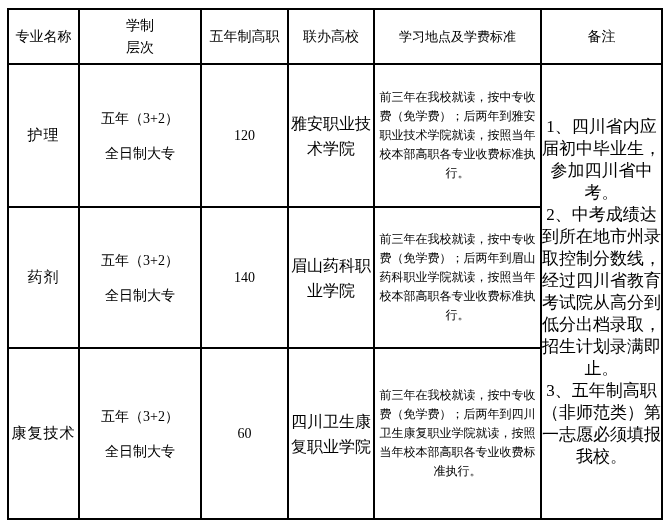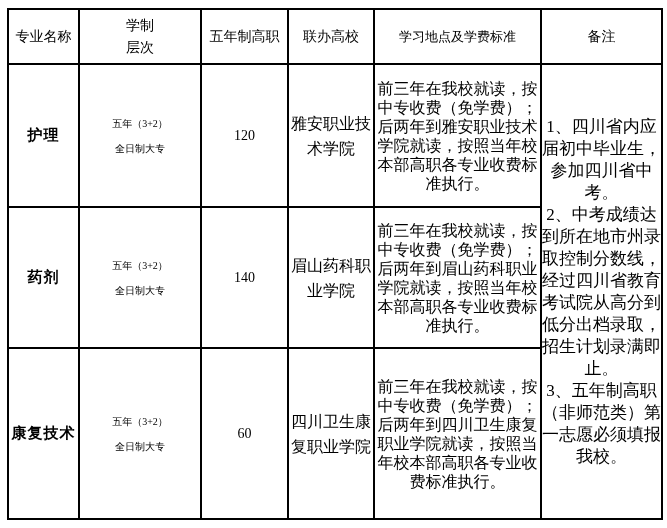--- a/index.html
+++ b/index.html
@@ -26,37 +26,37 @@
     vertical-align: middle;
     text-align: center;
     overflow: hidden;
   }
   th { font-weight: normal; }
 
   .h-cell { font-size: 14px; line-height: 22px; white-space: pre-line; }
   .h-location { font-size: 13px; }
 
   .cell-major {
-    font-weight: bold;
+    font-weight: normal;
     font-size: 15px;
     letter-spacing: 1px;
   }
   .cell-duration {
-    font-size: 10px;
-    line-height: 25px;
+    font-size: 14px;
+    line-height: 35px;
     white-space: pre-line;
   }
   .cell-plan { font-size: 14px; }
   .cell-partner {
     font-size: 16px;
     line-height: 25px;
     padding: 0 3px;
   }
   .cell-location {
-    font-size: 16px;
+    font-size: 12px;
     line-height: 19px;
     text-align: left;
     padding: 0 4px;
   }
   .cell-remarks {
     font-size: 17px;
     line-height: 22px;
     text-align: left;
     padding: 0 6px;
     white-space: pre-line;

